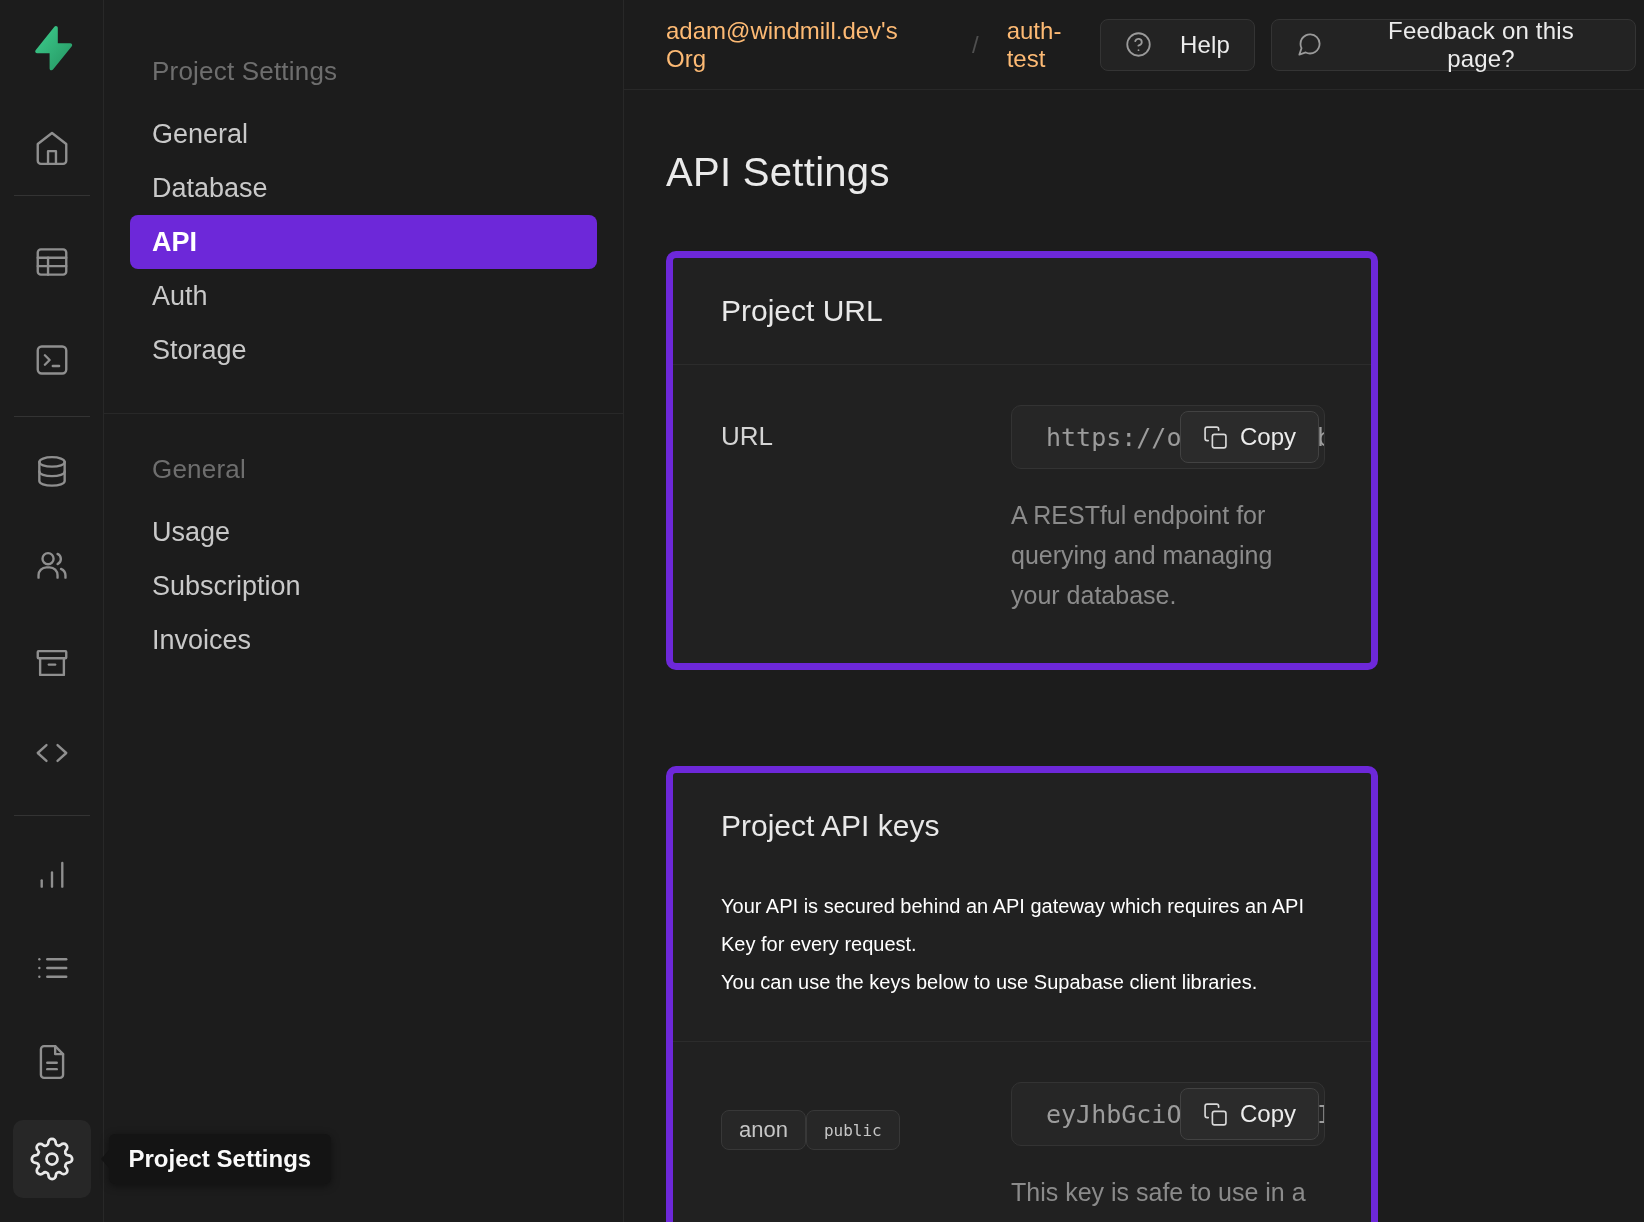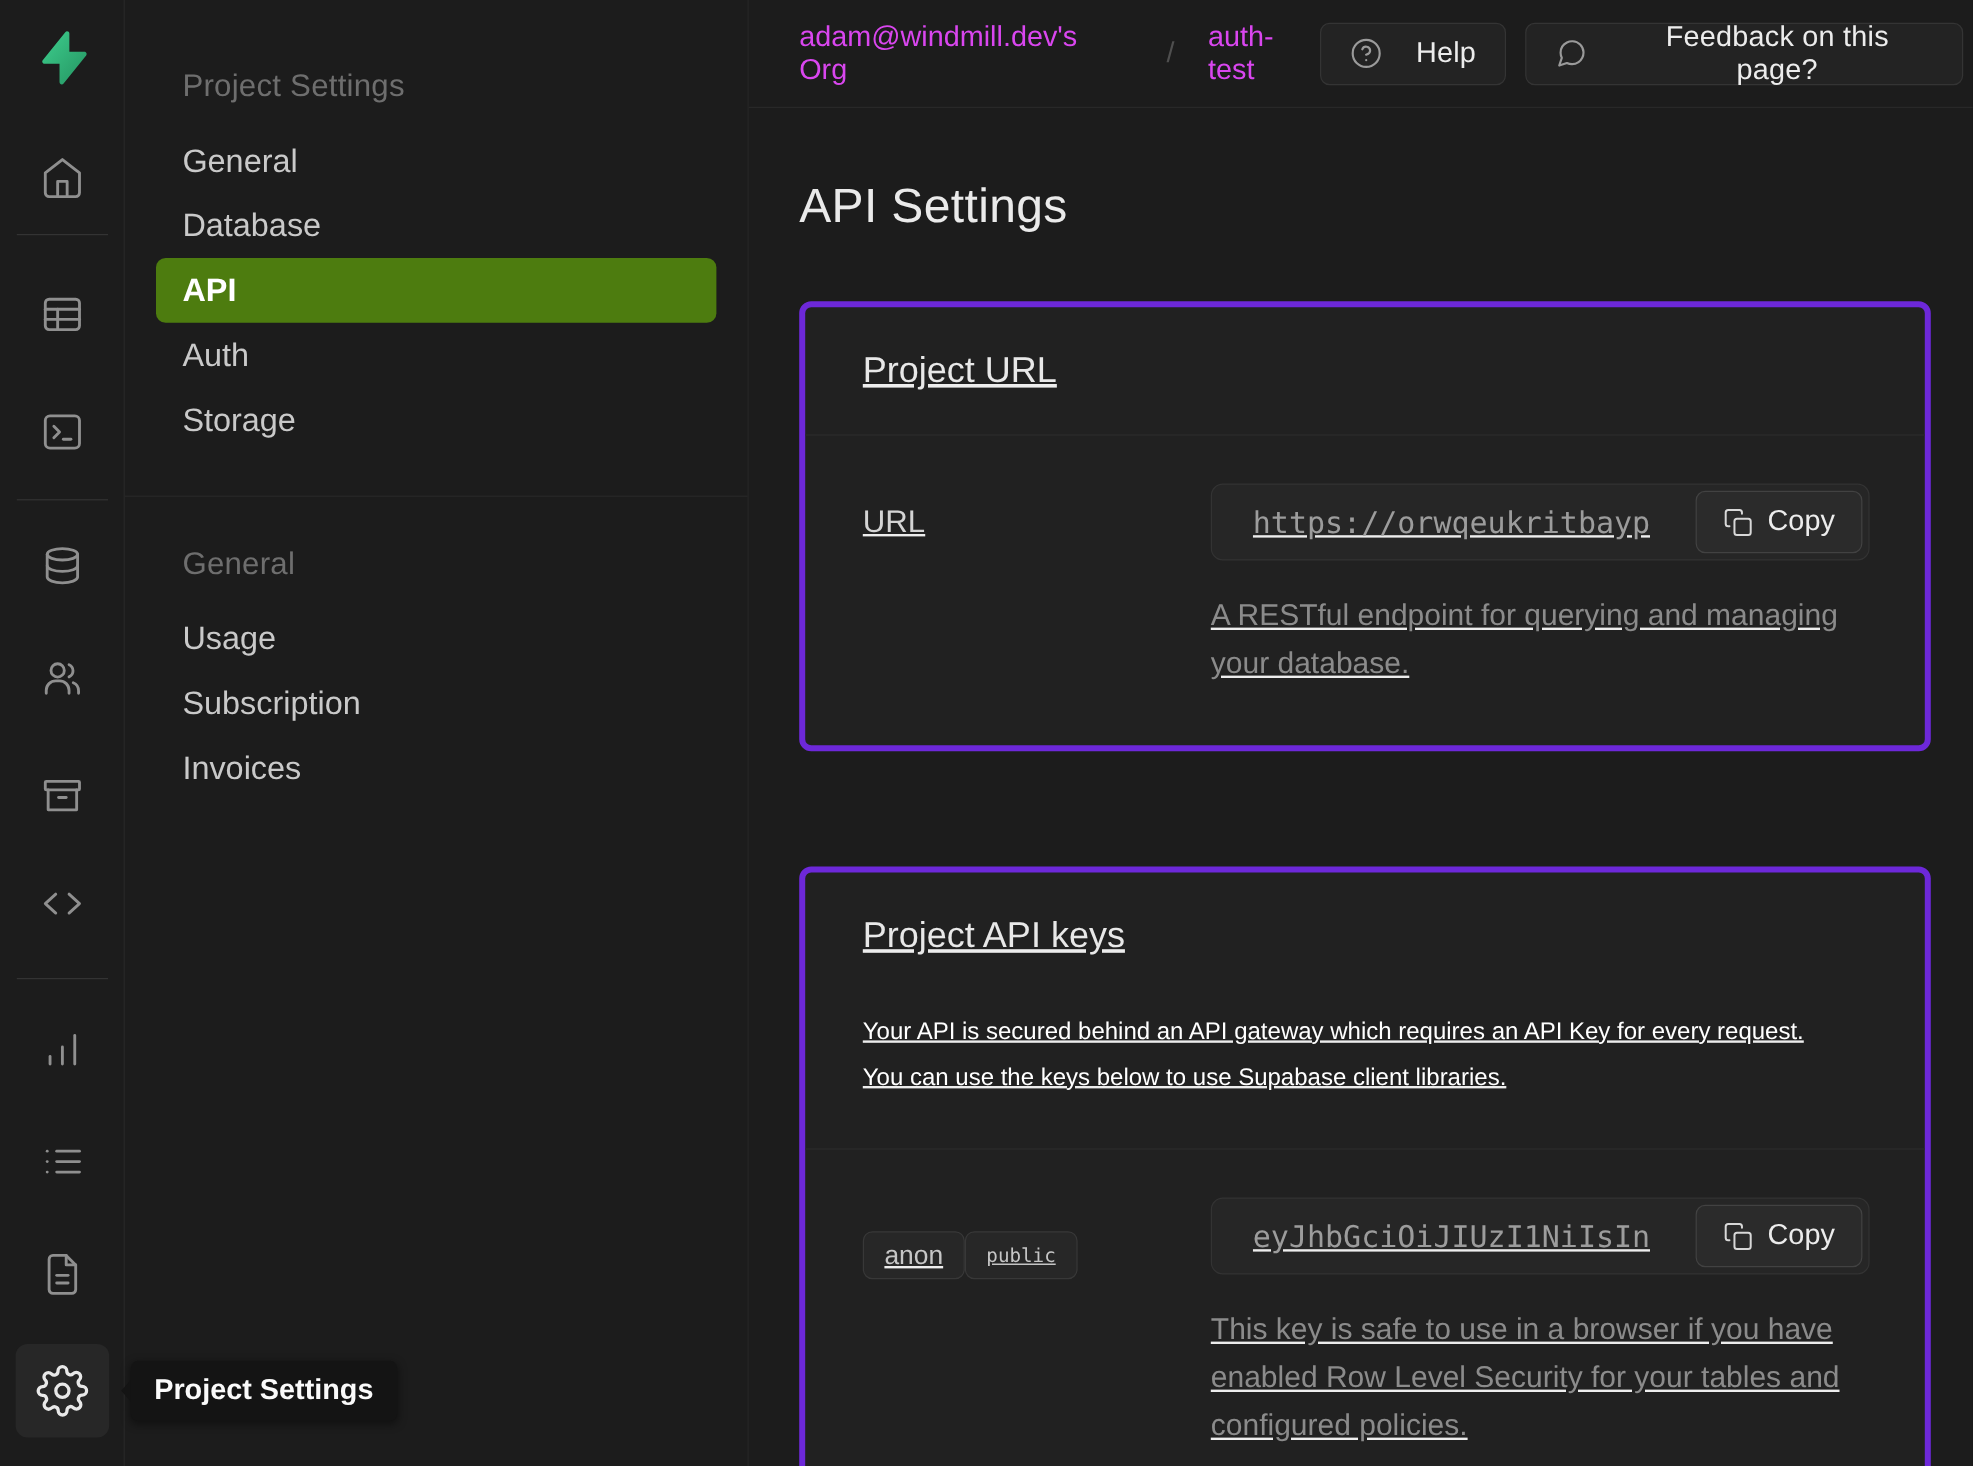--- a/index.html
+++ b/index.html
@@ -60,50 +60,49 @@
   }
   .sidebar-title { font-size:34px; font-weight:400; color:#f2f2f2; letter-spacing:.3px; }
   .sidebar-nav { padding:56px 54px 0 48px; }
   .section-label { font-size:26px; color:#6e6e6e; letter-spacing:.2px; }
   .nav-list { list-style:none; margin-top:20px; }
   .nav-item {
     height:54px; display:flex; align-items:center;
     font-size:27px; color:#c9c9c9; cursor:pointer;
   }
   .nav-item.active {
-    background:#4d7c0f; border-radius:8px;
+    background:#6d28d9; border-radius:8px;
     margin-left:-22px; margin-right:-28px; padding-left:22px;
     color:#ffffff; font-weight:700;
   }
   .sidebar-divider { border-top:1px solid #282828; margin:36px -54px 40px -48px; }
 
   
   .main { flex:1; display:flex; flex-direction:column; background:#1c1c1c; min-width:0; }
   .topbar {
     height:90px; flex:0 0 90px; border-bottom:1px solid #282828;
     display:flex; align-items:center; padding:0 8px 0 42px;
   }
-  .crumb { font-size:24px; color:#d946ef; }
+  .crumb { font-size:24px; color:#fdba74; }
   .crumb-sep { font-size:24px; color:#4f4f4f; margin:0 28px; }
   .topbar-actions { margin-left:auto; display:flex; gap:16px; }
   .tb-btn {
     height:52px; display:flex; align-items:center; gap:28px;
     background:#232323; border:1px solid #343434; border-radius:8px;
     padding:0 24px; font-size:24px; color:#ececec; cursor:pointer;
     letter-spacing:.2px;
   }
   .tb-btn svg { width:27px; height:27px; stroke:#9a9a9a; }
 
   .content { padding:0 0 0 42px; overflow:hidden; }
   .page-title { font-size:40px; font-weight:400; color:#eaeaea; margin-top:60px; letter-spacing:.3px; }
 
   .card {
-    width:943px; background:#212121; border:5px solid #6d28d9; border-radius:10px;
+    width:712px; background:#212121; border:7px solid #6d28d9; border-radius:10px;
     margin-top:56px;
-    text-decoration:underline;
   }
   .card + .card { margin-top:96px; }
   .card-header { padding:36px 48px; }
   .card-header.tight { padding-bottom:40px; }
   .card-title { font-size:30px; font-weight:400; color:#e8e8e8; }
   .card-desc { margin-top:44px; font-size:20px; color:#ffffff; line-height:38px; }
   .card-hr { border-top:1px solid #2c2c2c; }
   .card-body { display:flex; padding:40px 46px 48px 48px; }
   .field-label-col { width:290px; flex:0 0 290px; padding-top:16px;
     font-size:26px; color:#d4d4d4; }

